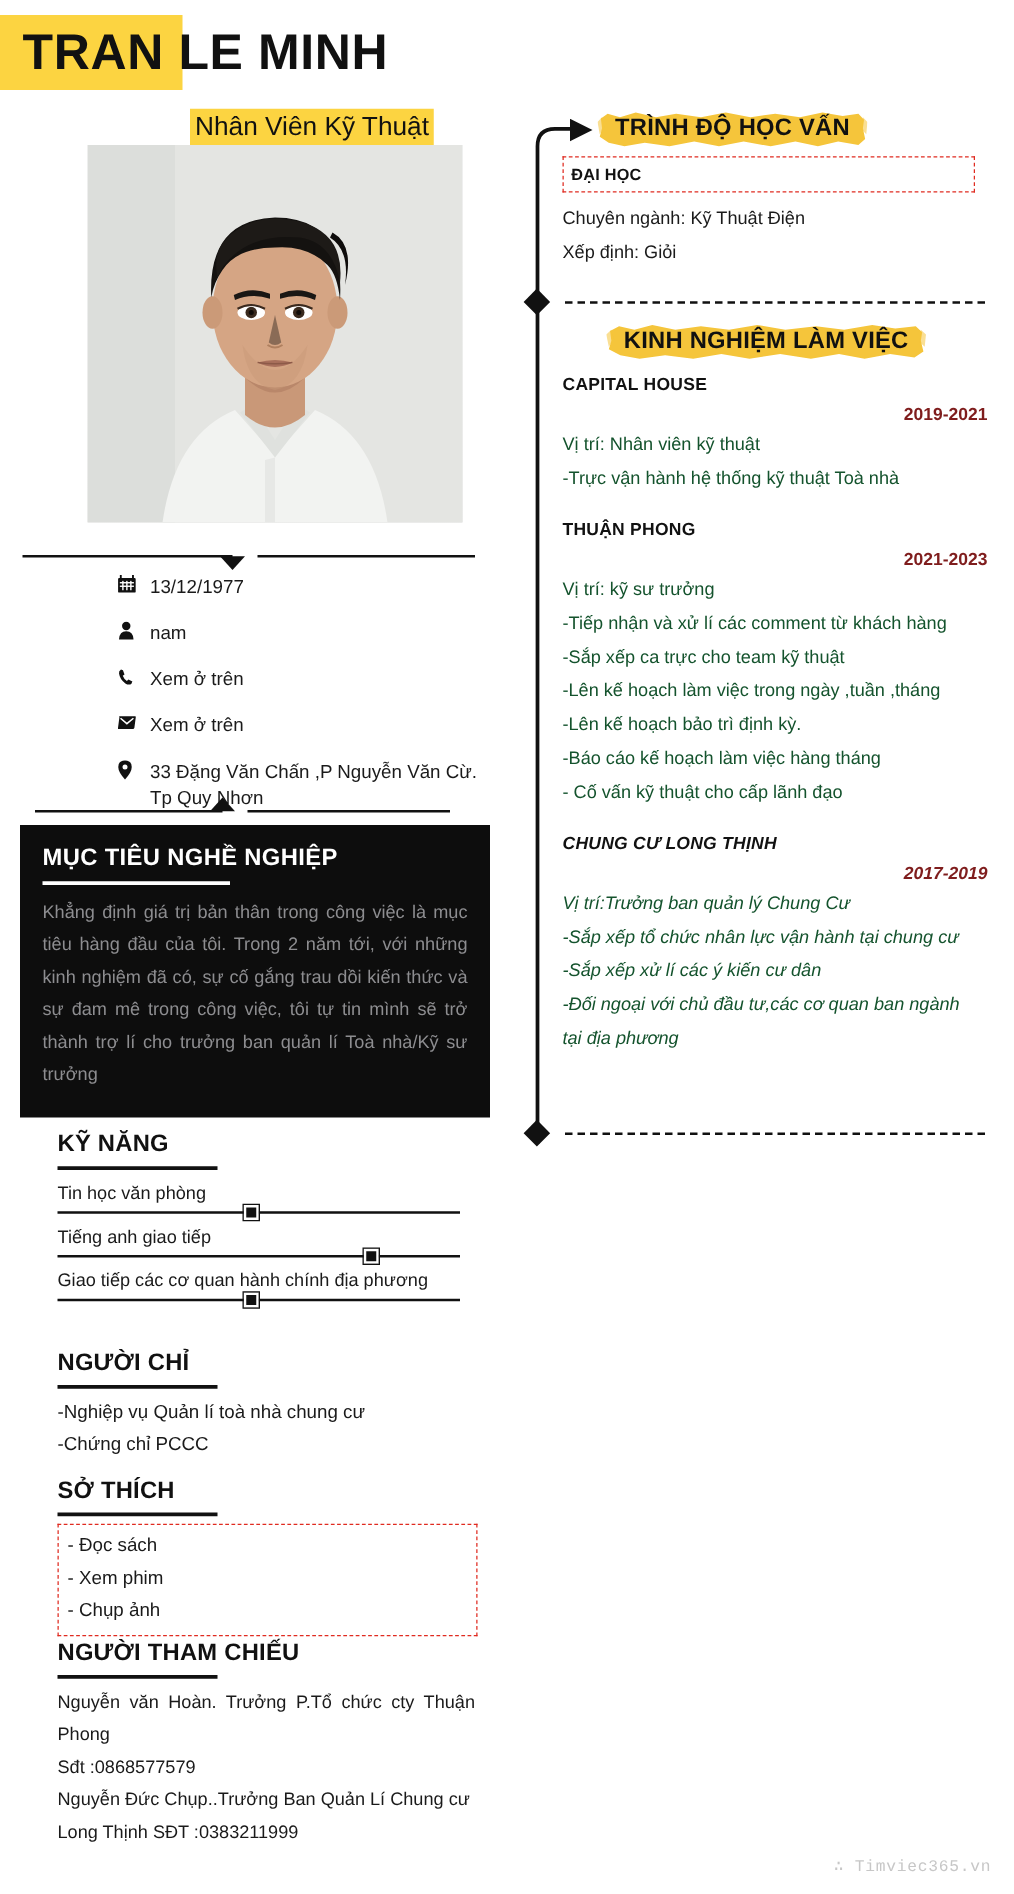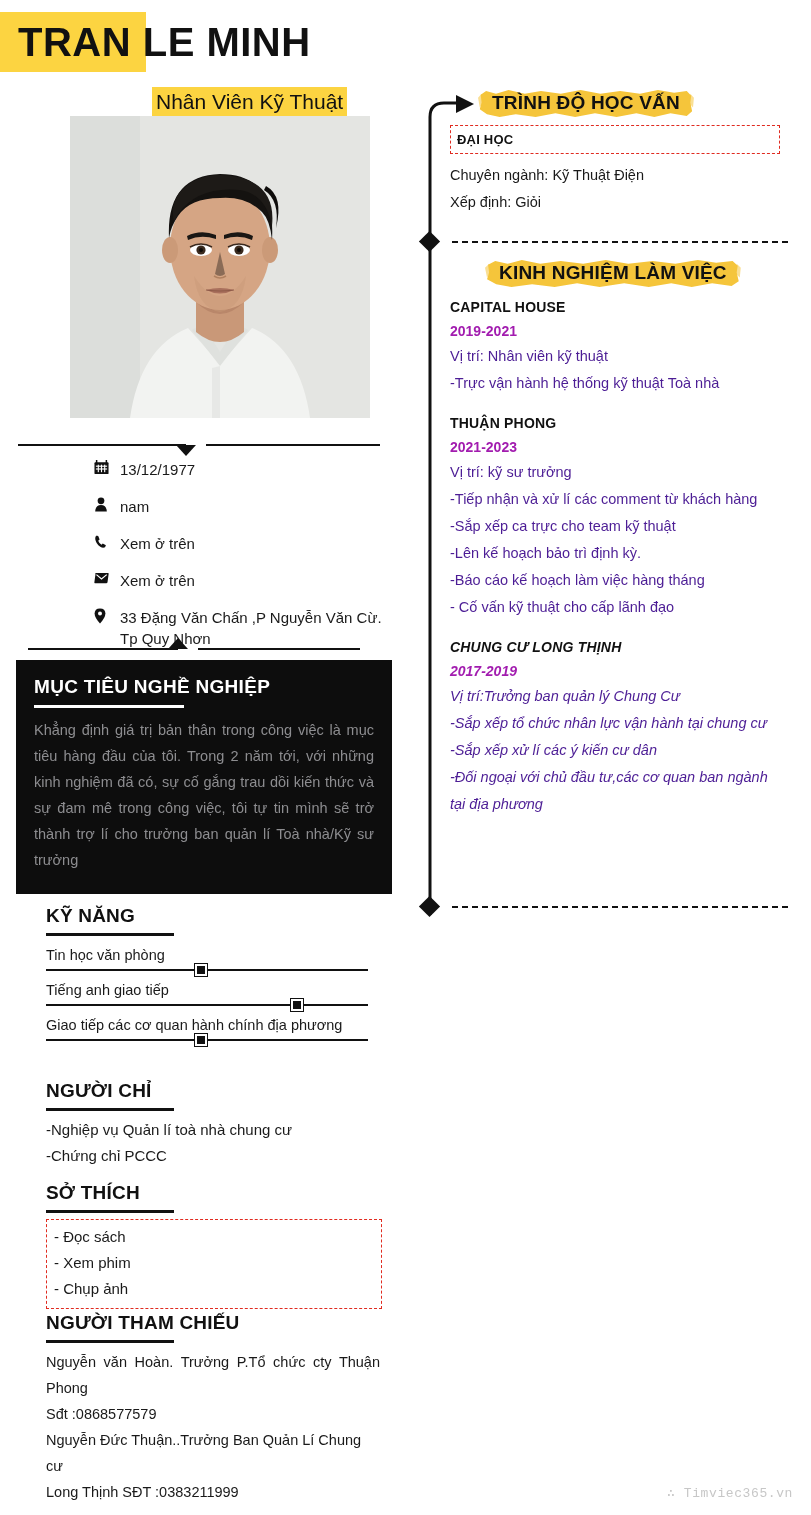--- a/index.html
+++ b/index.html
@@ -112,22 +112,22 @@
     position: relative; z-index: 1;
     font-size: 19px; font-weight: bold; color: #111; letter-spacing: .2px;
     white-space: nowrap;
   }
   .edu-box { border: 1px dashed #e02b20; padding: 6px 6px 6px 6px; width: 330px; margin-top: 6px; }
   .edu-deg { font-size: 13px; font-weight: bold; color: #111; letter-spacing: .2px; }
   .rbody { font-size: 14.5px; line-height: 27px; color: #1a1a1a; }
 
   .job { margin-top: 10px; }
   .job-co { font-size: 14px; font-weight: bold; color: #111; letter-spacing: .2px; }
-  .job-date { font-size: 14px; font-weight: bold; color: #a21caf; text-align: left; margin-top: 8px; }
-  .job-lines { font-size: 14.5px; line-height: 27px; color: #4c1d95; margin-top: 4px; }
+  .job-date { font-size: 14px; font-weight: bold; color: #7f1d1d; text-align: right; margin-top: 8px; }
+  .job-lines { font-size: 14.5px; line-height: 27px; color: #14532d; margin-top: 4px; }
 
   .dashrow { position: absolute; border-top: 2px dashed #111; height: 0; }
 
   
   .watermark {
     position: absolute; right: 18px; bottom: 14px;
     font-family: "Liberation Mono", monospace; font-size: 13px;
     color: #c7c7c7; letter-spacing: .6px;
   }
 </style>
@@ -304,21 +304,21 @@
       </div>
     </div>
   </div>
 
   <div class="lsec" style="top:1312px;">
     <div class="lsec-title">NGƯỜI THAM CHIẾU</div>
     <div class="lsec-rule"></div>
     <div class="ref-body">
       <div class="ref-just">Nguyễn văn Hoàn. Trưởng P.Tổ chức cty Thuận Phong</div>
       <div>Sđt :0868577579</div>
-      <div>Nguyễn Đức Thuận..Trưởng Ban Quản Lí Chung cư</div>
+      <div>Nguyễn Đức Chụp..Trưởng Ban Quản Lí Chung cư</div>
       <div>Long Thịnh   SĐT :0383211999</div>
     </div>
   </div>
 
   <svg class="timeline" width="60" height="830" viewBox="0 0 60 830">
     <path d="M10 820 L10 22 Q10 8 24 8 L38 8" stroke="#111" stroke-width="3" fill="none"></path>
     <polygon points="36,0 54,9 36,18" fill="#111"></polygon>
   </svg>
   <div class="tl-diamond" style="left:422px; top:234px;"></div>
   <div class="tl-diamond" style="left:422px; top:899px;"></div>
@@ -364,20 +364,21 @@
     </div>
 
     
     <div class="job" style="margin-top:18px;">
       <div class="job-co">THUẬN PHONG</div>
       <div class="job-date">2021-2023</div>
       <div class="job-lines">
         <div>Vị trí: kỹ sư trưởng</div>
         <div>-Tiếp nhận và xử lí các comment từ khách hàng</div>
         <div>-Sắp xếp ca trực cho team kỹ thuật</div>
+        <div>-Lên kế hoạch làm việc trong ngày ,tuần ,tháng</div>
         <div>-Lên kế hoạch bảo trì định kỳ.</div>
         <div>-Báo cáo kế hoạch làm việc hàng tháng</div>
         <div>- Cố vấn kỹ thuật cho cấp lãnh đạo</div>
       </div>
     </div>
 
     
     <div class="job" style="margin-top:18px;font-style:italic;">
       <div class="job-co">CHUNG CƯ LONG THỊNH</div>
       <div class="job-date">2017-2019</div>

